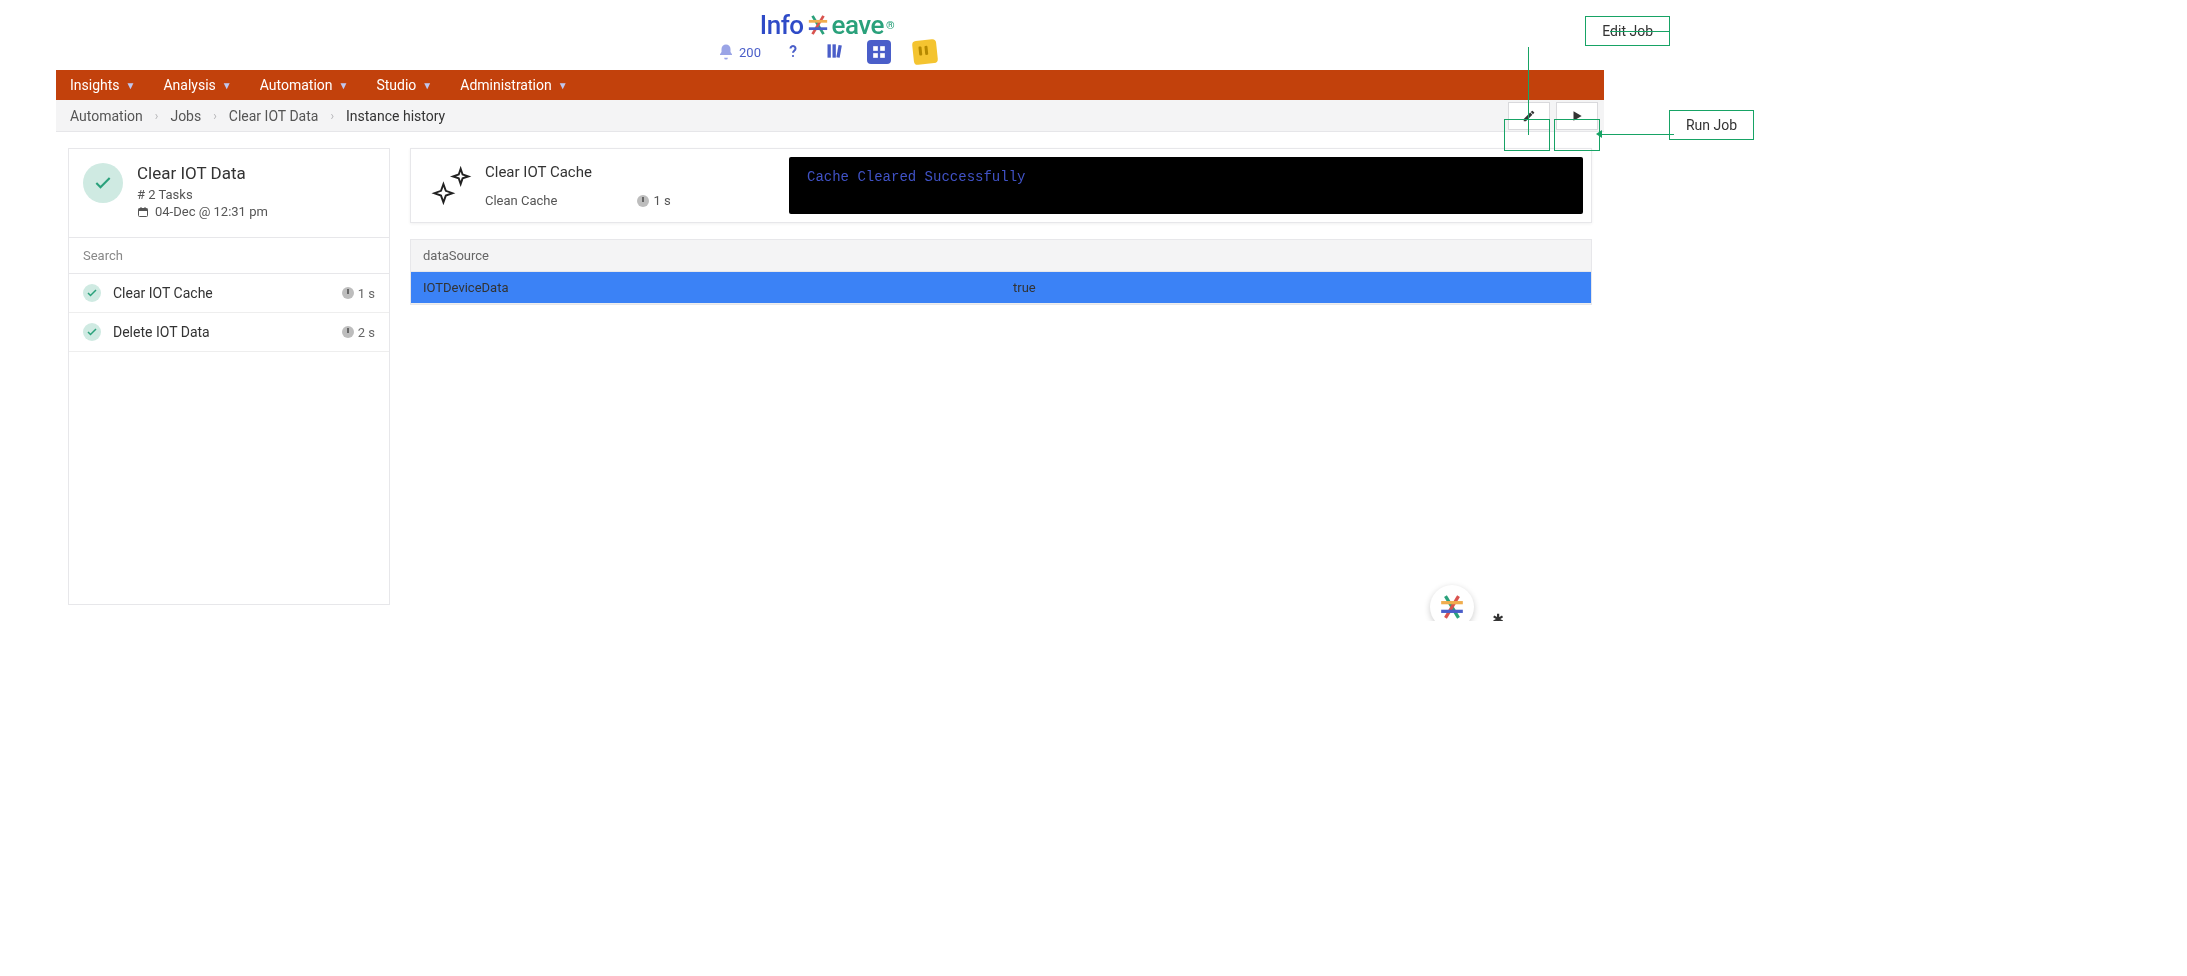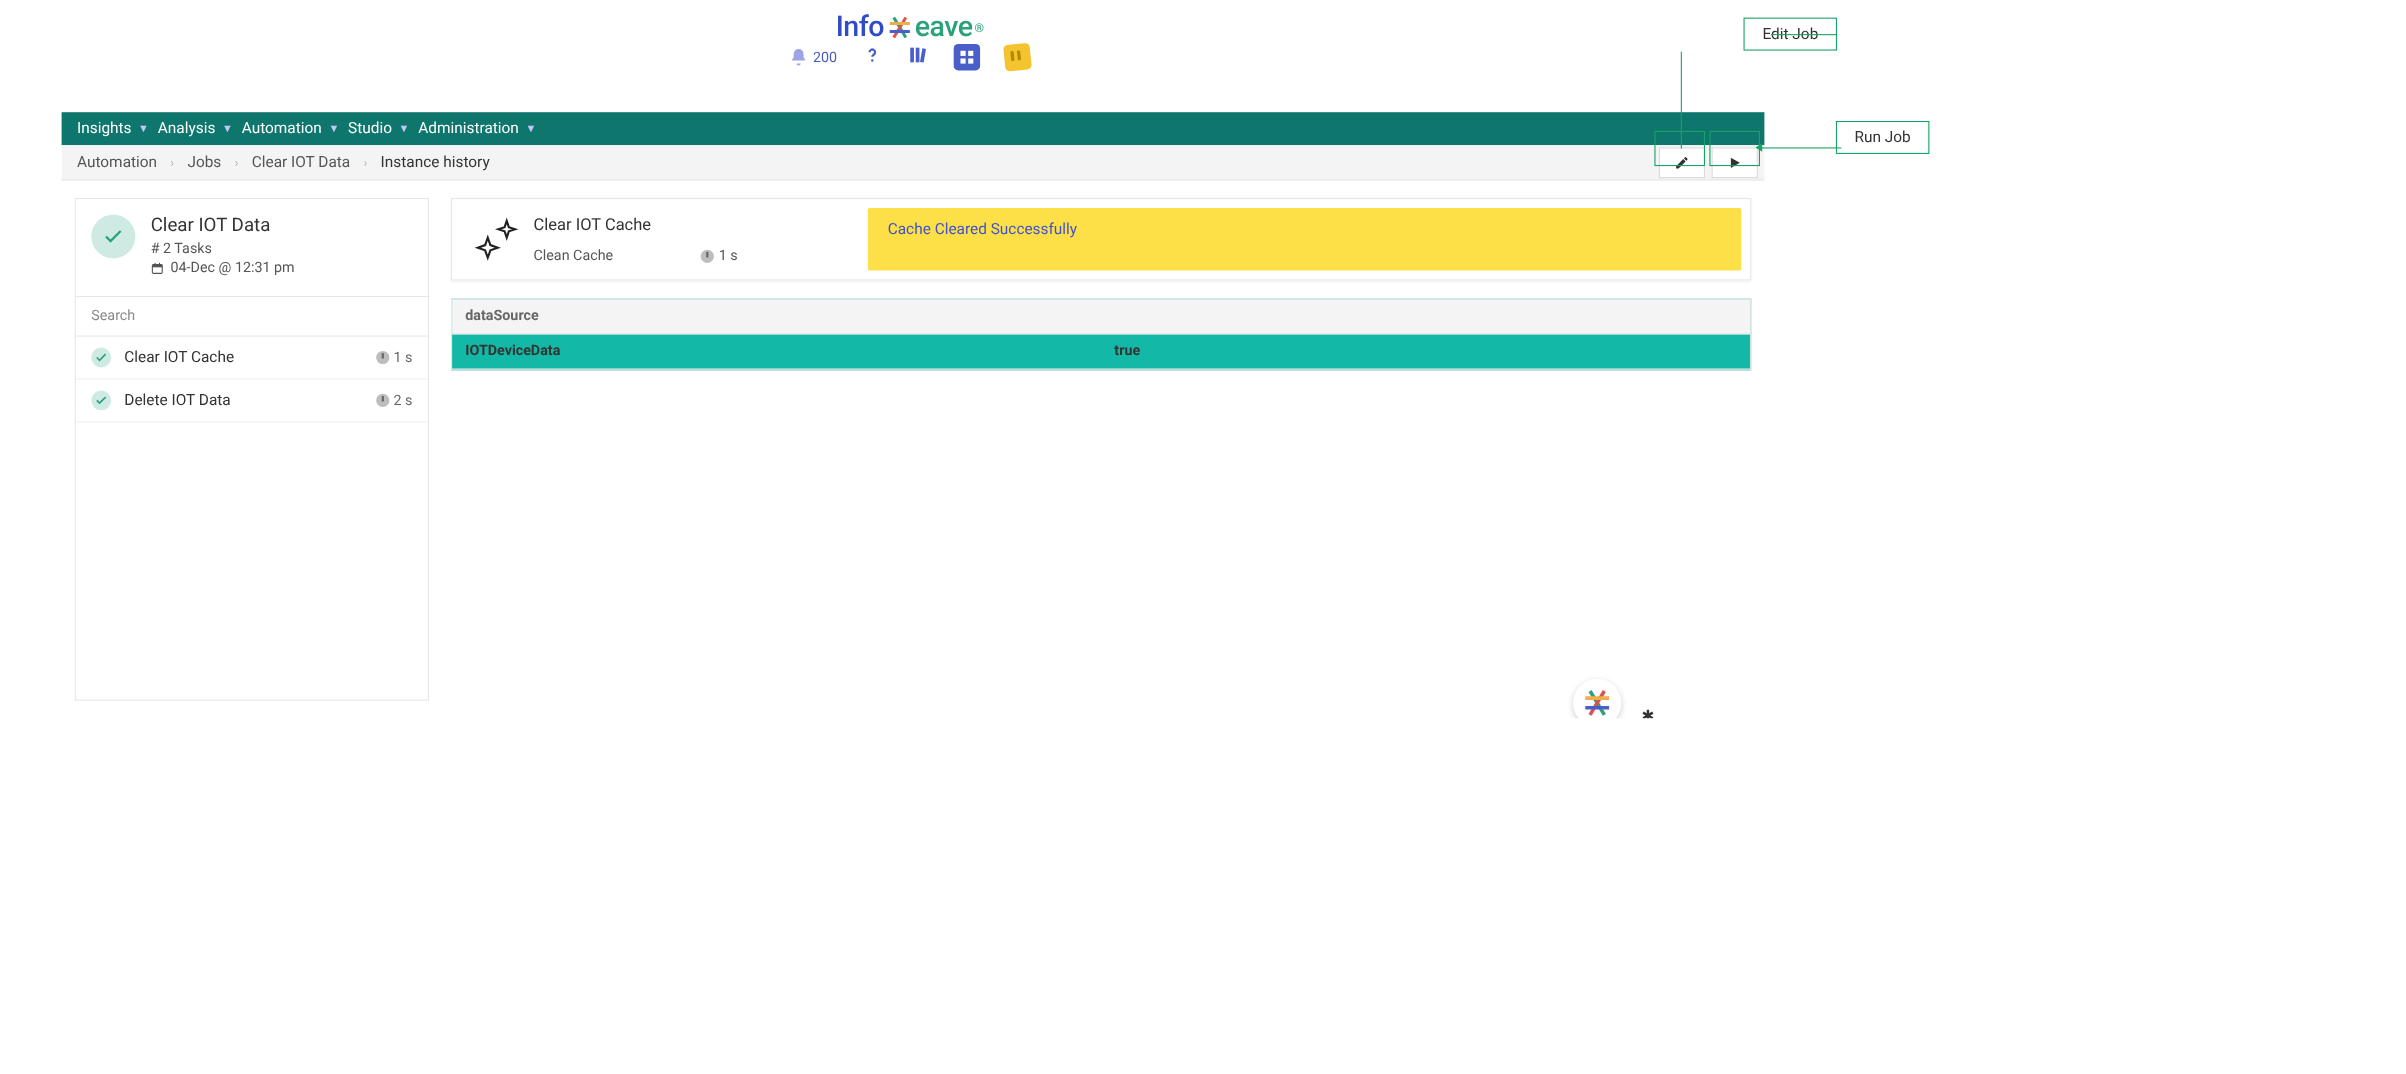--- a/index.html
+++ b/index.html
@@ -12,21 +12,21 @@
   .logo .eave { color: #2aa17b; }
   .logo .reg { color: #2aa17b; font-size: 11px; vertical-align: super; margin-left: 2px; }
   .logo .hash { display: inline-flex; margin: 0 3px; }
   .top-icons { display: flex; align-items: center; gap: 22px; }
   .top-icons .icon { color: #4a5ec9; }
   .top-icons .bell-wrap { display: inline-flex; align-items: center; gap: 4px; color: #4a5ec9; font-size: 13px; }
   .top-icons .tile-blue { width: 24px; height: 24px; background: #4a5ec9; border-radius: 4px; display:flex; align-items:center; justify-content:center; }
   .top-icons .tile-yellow { width: 24px; height: 24px; background: #f4c430; border-radius: 4px; transform: rotate(-6deg); position:relative; }
   .top-icons .tile-yellow::after { content:""; position:absolute; top:6px; left:6px; width:3px;height:9px; background:#b58900; border-radius:1px; box-shadow: 6px 0 0 #b58900; }
 
-  .navbar { background: #0f766e; display: flex; align-items: center; padding: 0 14px; height: 30px; gap: 8px; margin-top: 32px; }
+  .navbar { background: #c2410c; display: flex; align-items: center; padding: 0 14px; height: 30px; gap: 28px; }
   .nav-item { color: #fff; font-size: 14px; display: inline-flex; align-items: center; gap: 6px; cursor: pointer; }
   .nav-caret { font-size: 10px; color: #c0c7f0; }
 
   .crumbbar { display: flex; align-items: center; justify-content: space-between; background: #f4f4f5; border-bottom: 1px solid #e6e6e9; padding: 0 6px 0 14px; height: 32px; }
   .crumbs { display: flex; align-items: center; gap: 12px; color: #555; font-size: 14px; }
   .crumb-sep { color: #b5b5b8; font-size: 12px; }
   .crumb { cursor: pointer; }
   .crumb.active { color: #333; }
   .action-btns { display: flex; gap: 6px; }
   .sq-btn { width: 42px; height: 28px; background: #fff; border: 1px solid #d9d9dc; display:flex; align-items:center; justify-content:center; cursor:pointer; }
@@ -45,23 +45,23 @@
   .task-time { display:flex; align-items:center; gap:4px; color:#666; font-size:13px; }
   .clockdot { width:12px;height:12px;border-radius:50%;background:#bdbdbd; position:relative; }
   .clockdot::after { content:""; position:absolute; top:2px; left:5px; width:2px; height:5px; background:#666; transform-origin:bottom; }
 
   .right-panel { flex:1; display:flex; flex-direction:column; }
   .detail-card { background:#fff; border:1px solid #e7e7ea; box-shadow: 0 1px 3px rgba(0,0,0,0.06); padding: 8px 8px 8px 14px; display:flex; gap:4px; align-items:stretch; }
   .sparkle-box { width:56px; display:flex; align-items:center; justify-content:center; }
   .detail-mid { flex:0 0 300px; padding:6px 0; }
   .detail-title { font-size:15px; color:#333; margin-bottom:12px; }
   .detail-sub { font-size:13px; color:#555; display:flex; align-items:center; gap: 80px; }
-  .status-banner { flex:1; background:#fde047; border-radius:2px; padding:12px 18px; color:#4052c6; font-size:14px; display:flex; align-items:flex-start; }
-
-  .table { margin-top: 16px; border:1px solid #e7e7ea; background:#14b8a6;font-weight:bold; }
+  .status-banner { flex:1; background:#000000; border-radius:2px; padding:12px 18px; color:#4052c6; font-size:14px; display:flex; align-items:flex-start;font-family:Liberation Mono, monospace; }
+
+  .table { margin-top: 16px; border:1px solid #e7e7ea; background:#3b82f6; }
   .thead { display:flex; background:#f4f4f5; border-bottom:1px solid #e7e7ea; }
   .th { padding:8px 12px; font-size:13px; color:#666; border-right:1px solid #e7e7ea; }
   .th:first-child { flex:0 0 50%; }
   .th:last-child { flex:1; border-right:none; }
   .trow { display:flex; border-bottom:1px solid #eee; }
   .td { padding:8px 12px; font-size:13px; }
   .td:first-child { flex:0 0 50%; }
   .td:last-child { flex:1; }
 
   .footer { padding: 16px 20px; color:#777; font-size:13px; }

